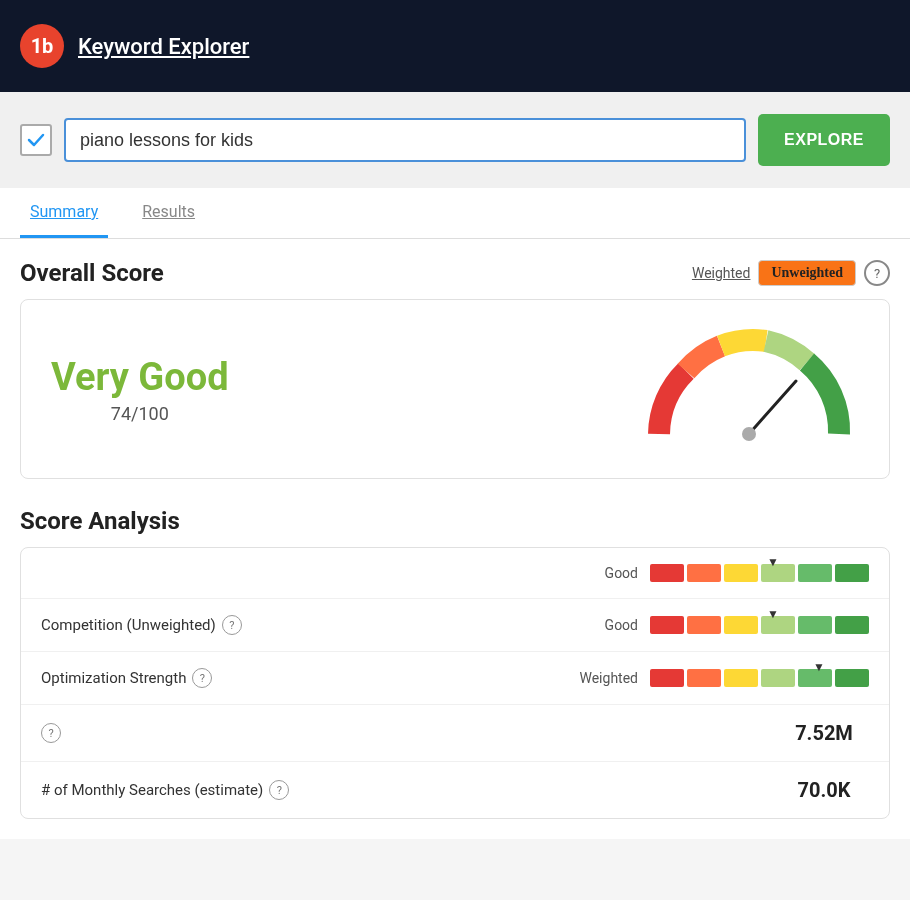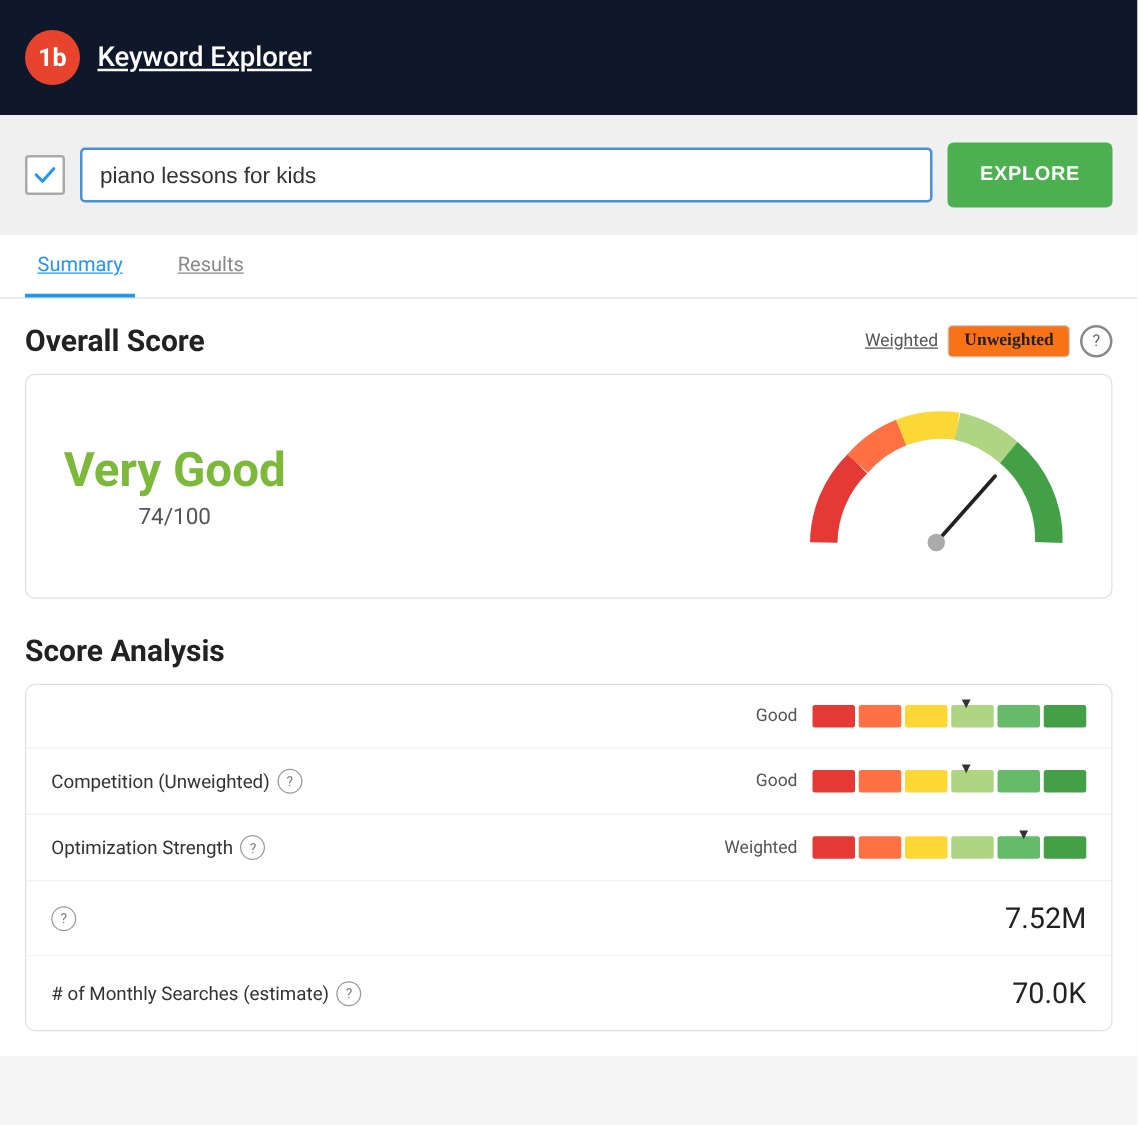--- a/index.html
+++ b/index.html
@@ -227,25 +227,25 @@
       border-radius: 2px;
     }
     .bar-seg.red { background: #e53935; }
     .bar-seg.orange { background: #ff7043; }
     .bar-seg.yellow { background: #fdd835; }
     .bar-seg.light-green { background: #aed581; }
     .bar-seg.green { background: #66bb6a; }
     .bar-seg.dark-green { background: #43a047; }
 
     .numeric-value {
-      font-size: 23px;
-      font-weight: normal;
+      font-size: 20px;
+      font-weight: bold;
       color: #222;
       min-width: 90px;
-      text-align: right;
+      text-align: center;
     }
 
     
     .marker-wrap {
       position: relative;
       display: inline-flex;
       flex-direction: column;
       align-items: center;
     }
     .bar-row {

